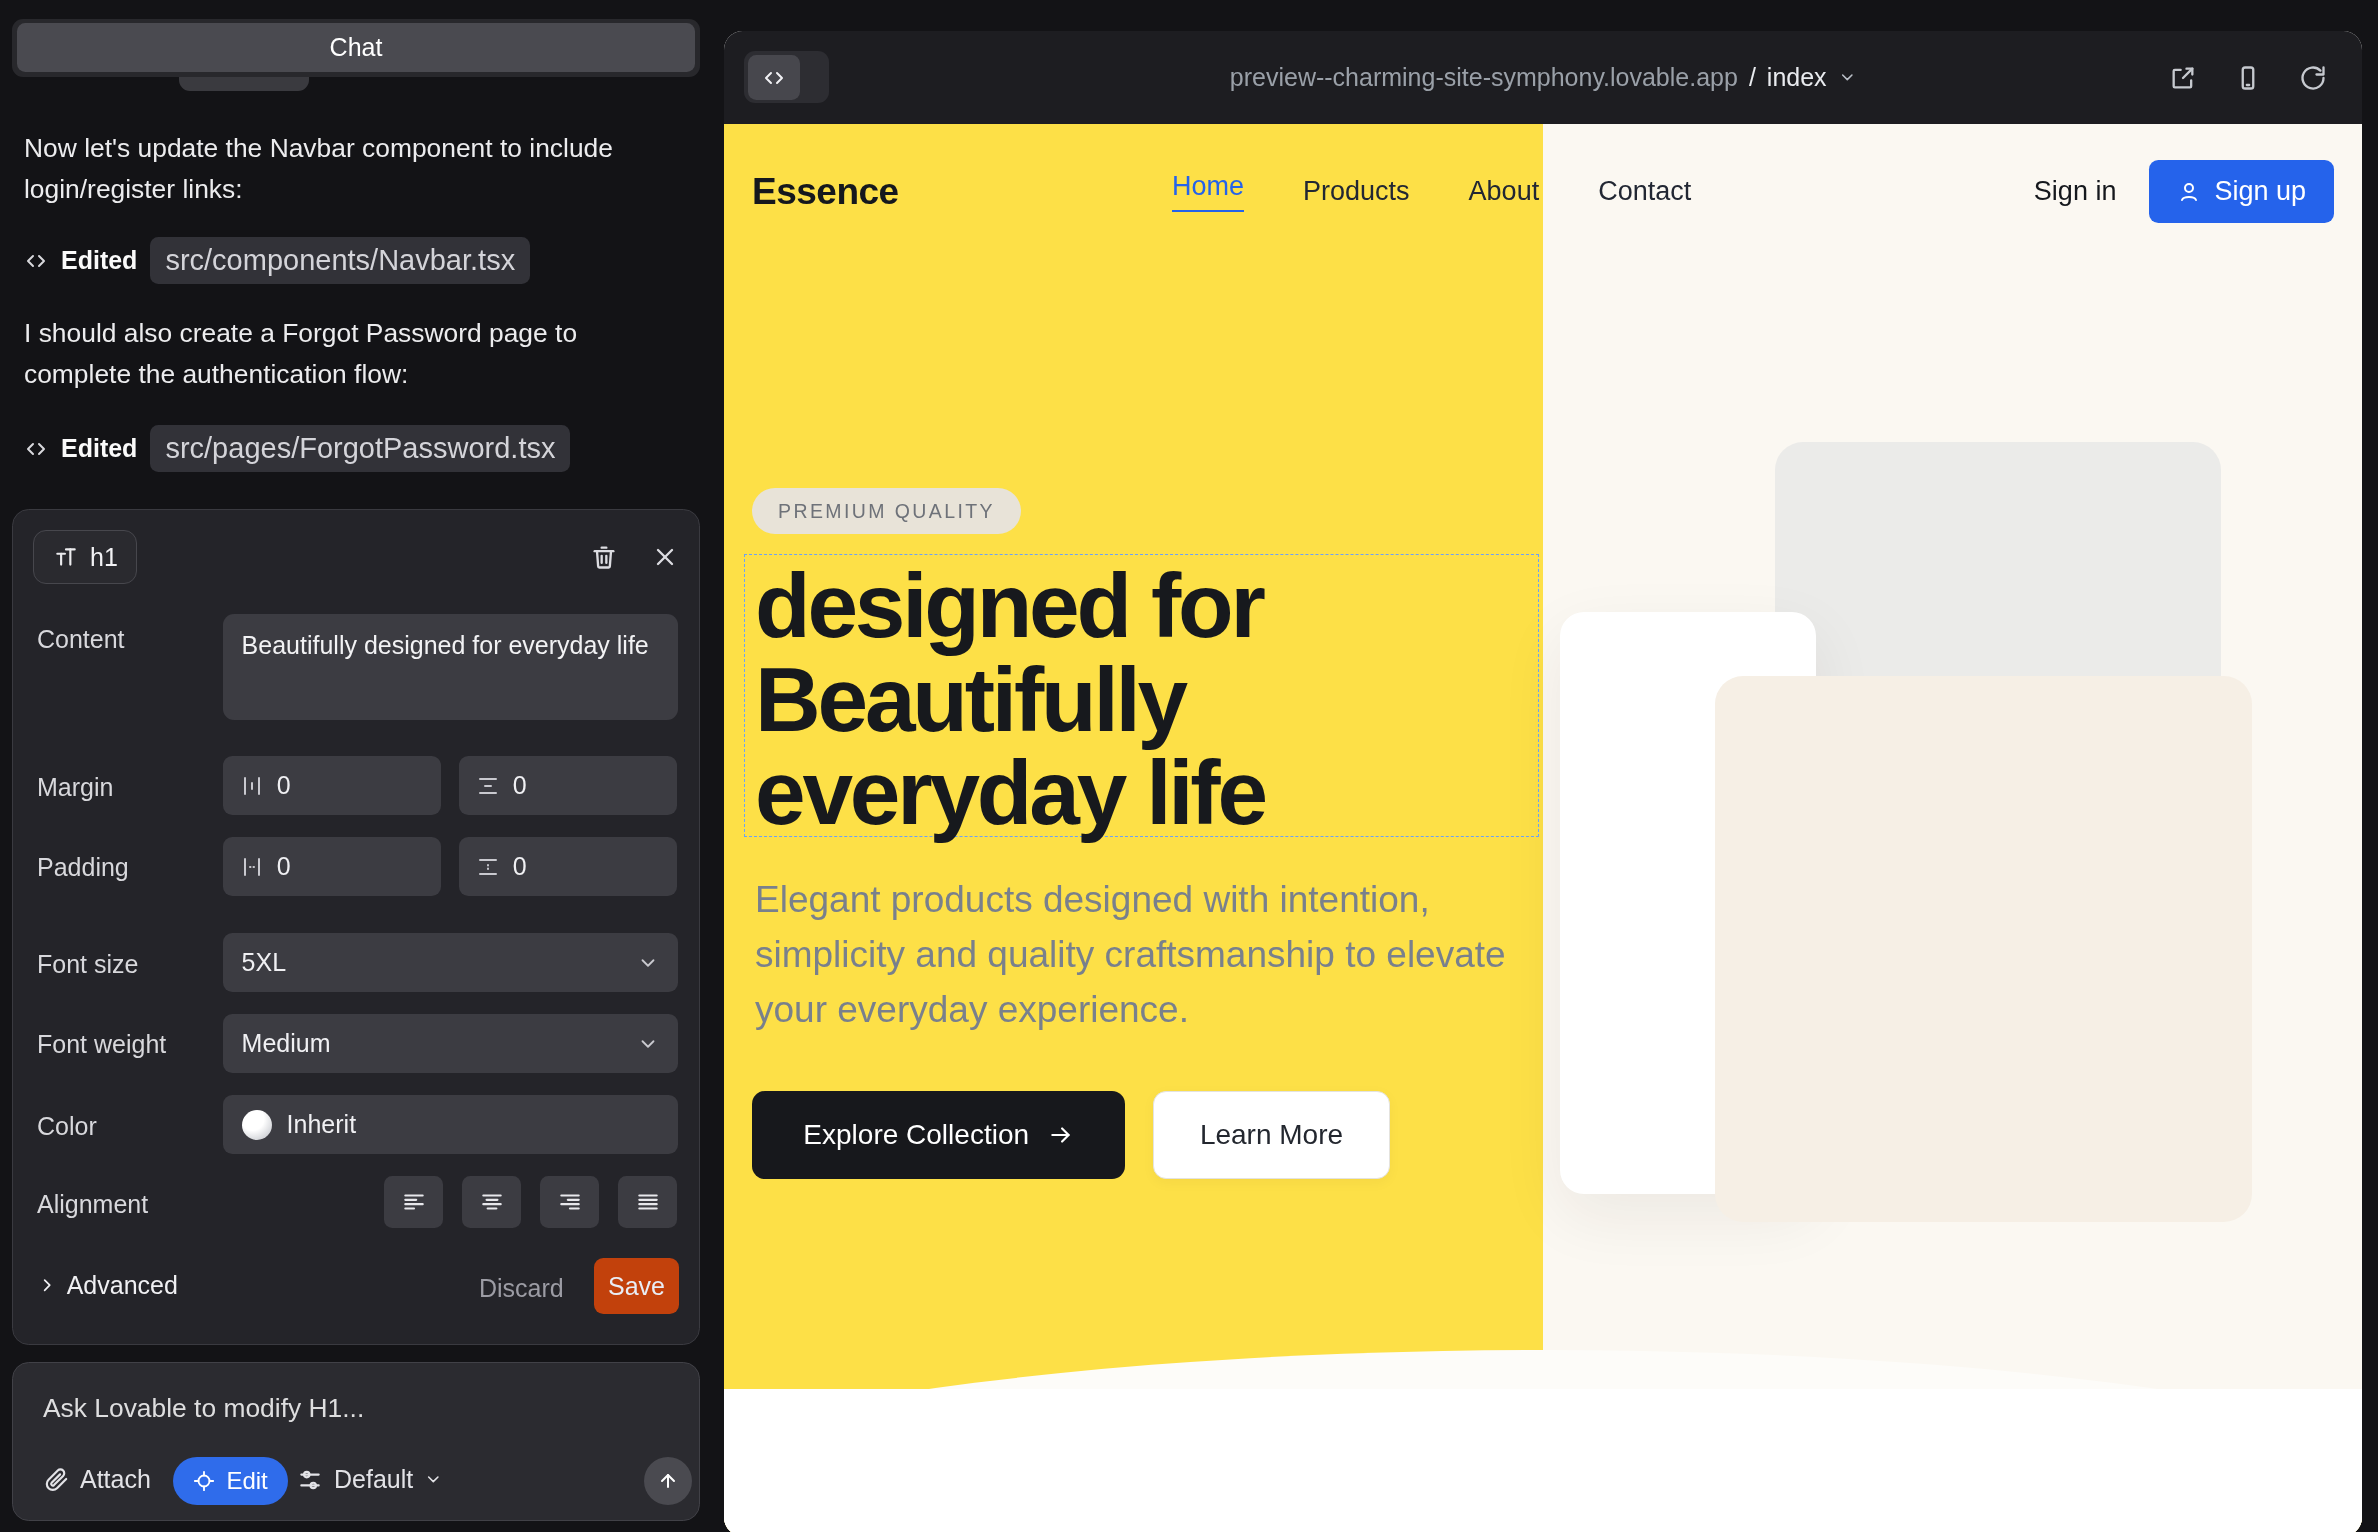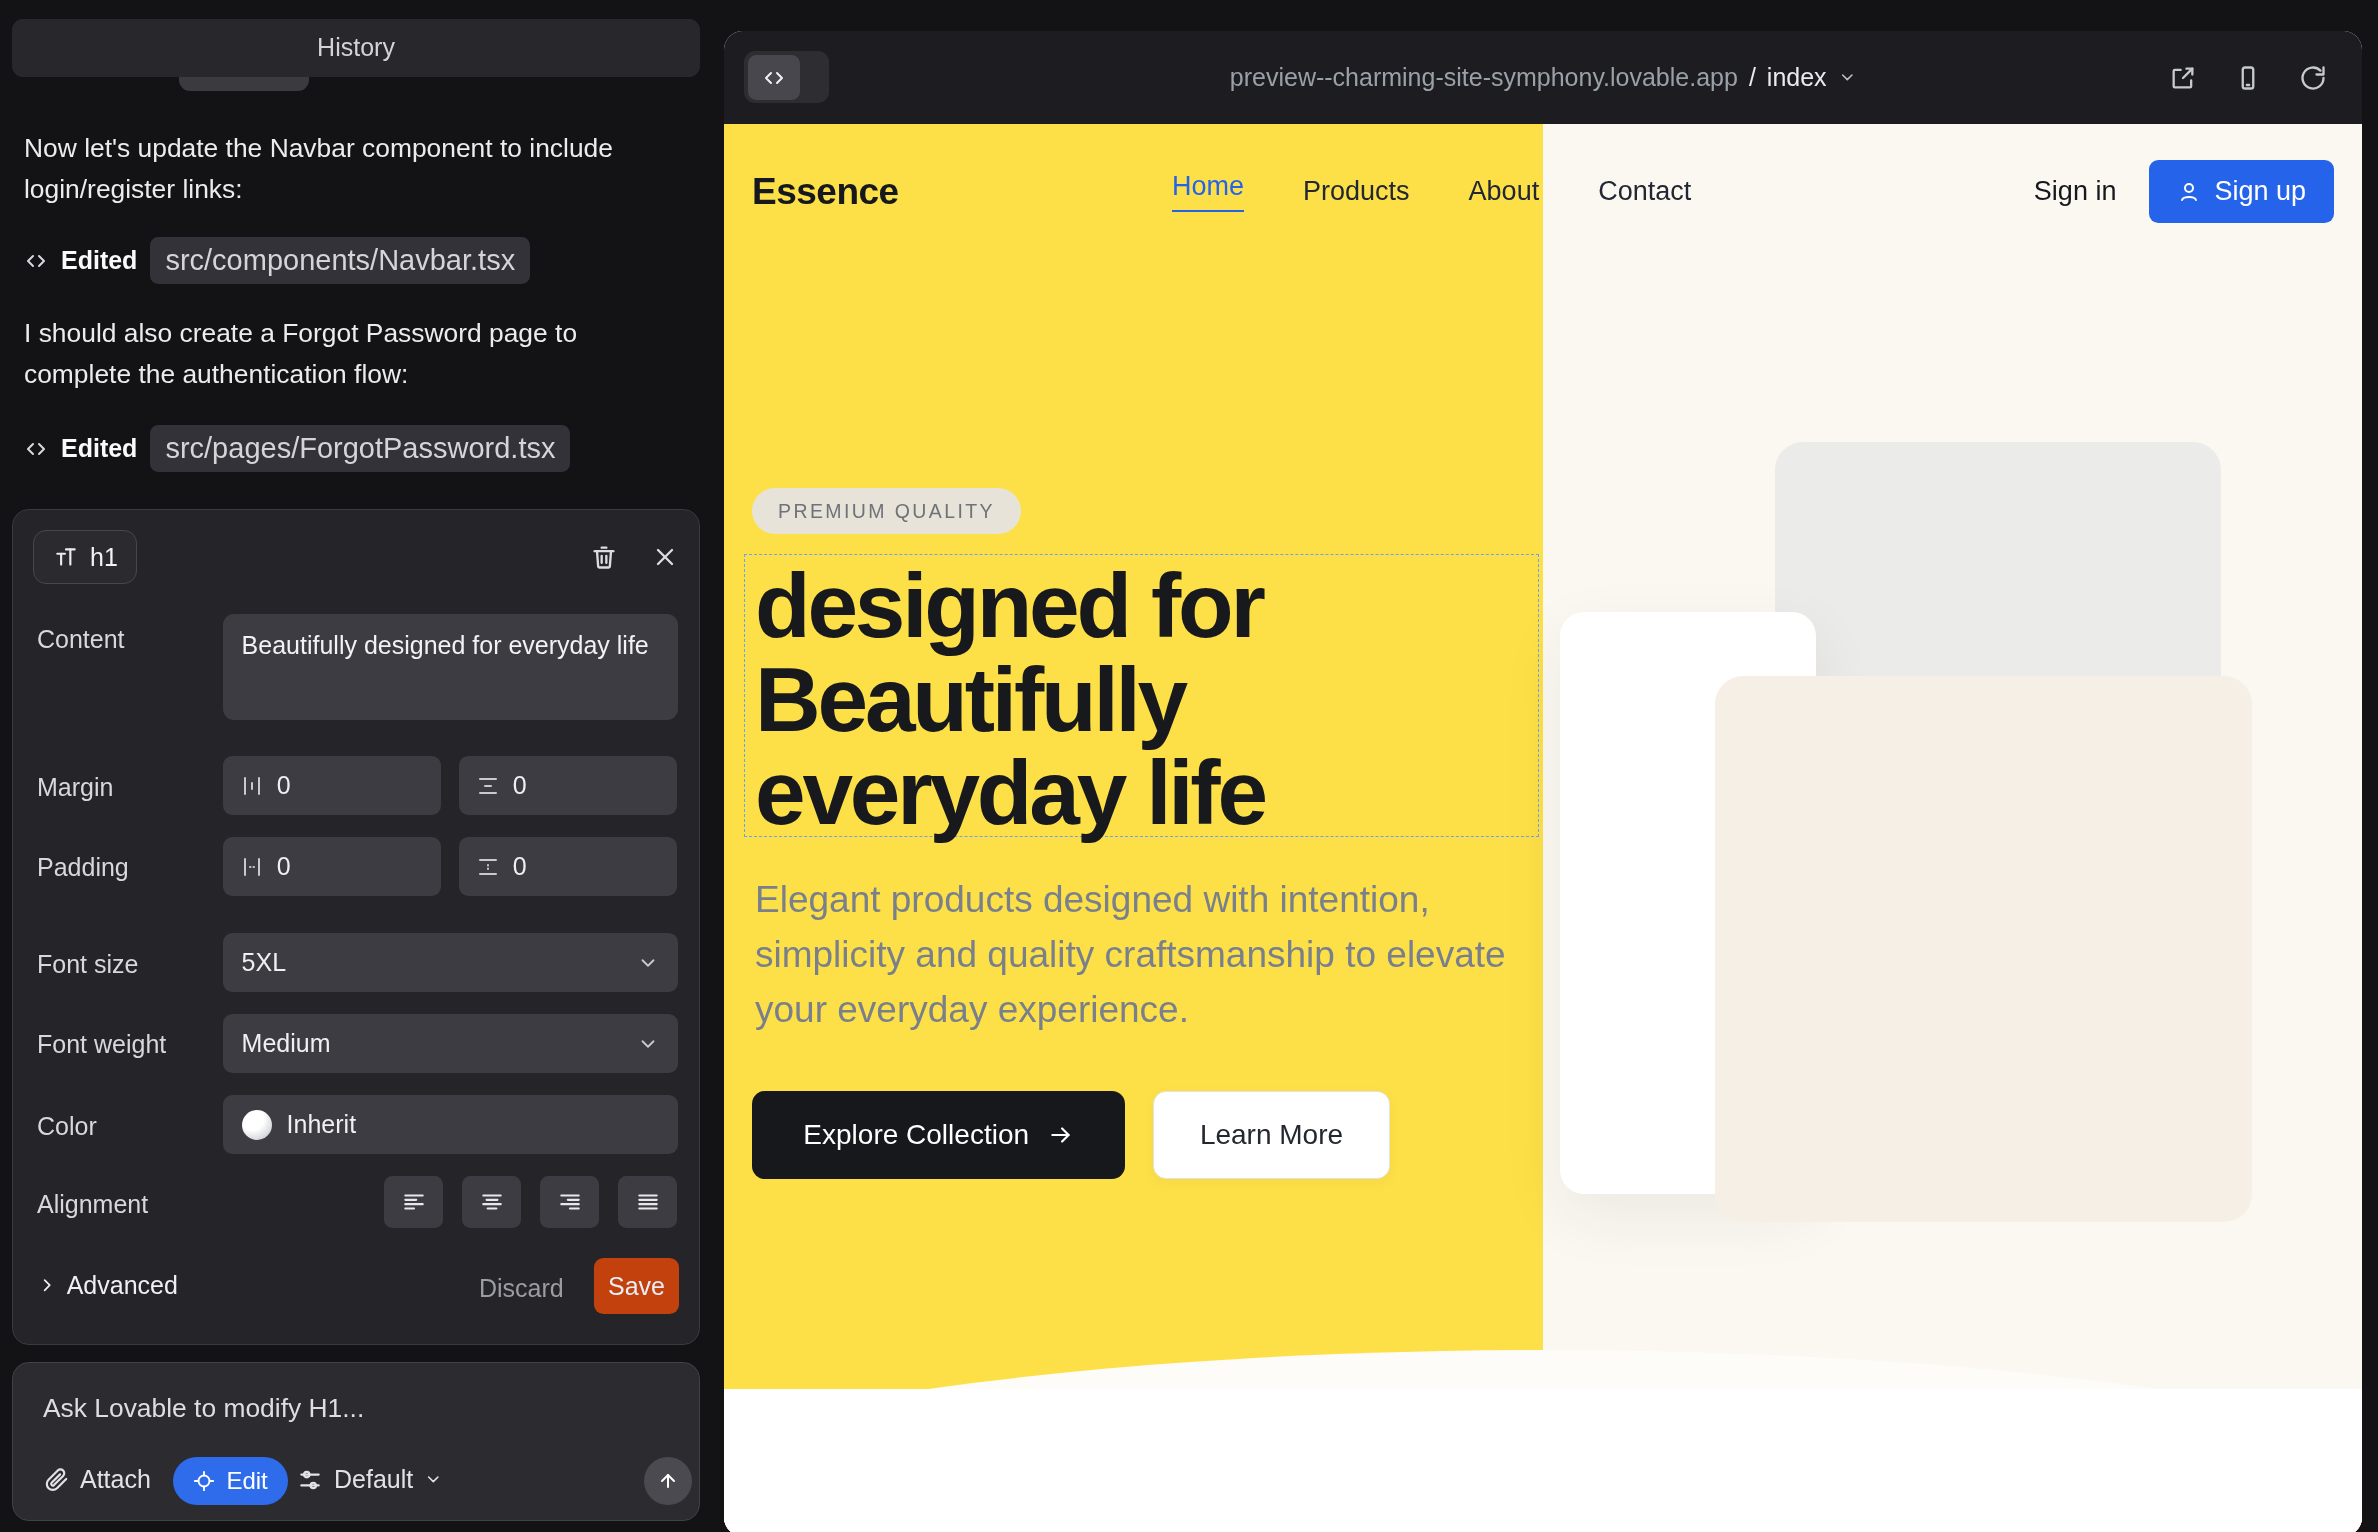--- a/index.html
+++ b/index.html
@@ -151,21 +151,21 @@
                    border:0.9px solid #e4e3df; color:#23272f; border-radius:13px; display:flex;
                    align-items:center; justify-content:center; font-size:28px; cursor:pointer;
                    box-shadow:0 3.7px 13px rgba(40,35,25,0.04); }
 </style>
 </head>
 <body>
 
 <div class="left-panel">
 
   <div class="tabs">
-    <div class="tab">History</div>
+    <div class="tab active">Chat</div>
   </div>
   <div class="truncated-pill"></div>
 
   <div class="msg msg-1">Now let's update the Navbar component to include login/register links:</div>
   <div class="edit-row edit-row-1">
     <span class="code-ic">
       <svg class="ic" width="24" height="24" viewBox="0 0 24 24">
           <path d="M9 7l-5 5 5 5"></path>
           <path d="M15 7l5 5-5 5"></path>
         </svg>

